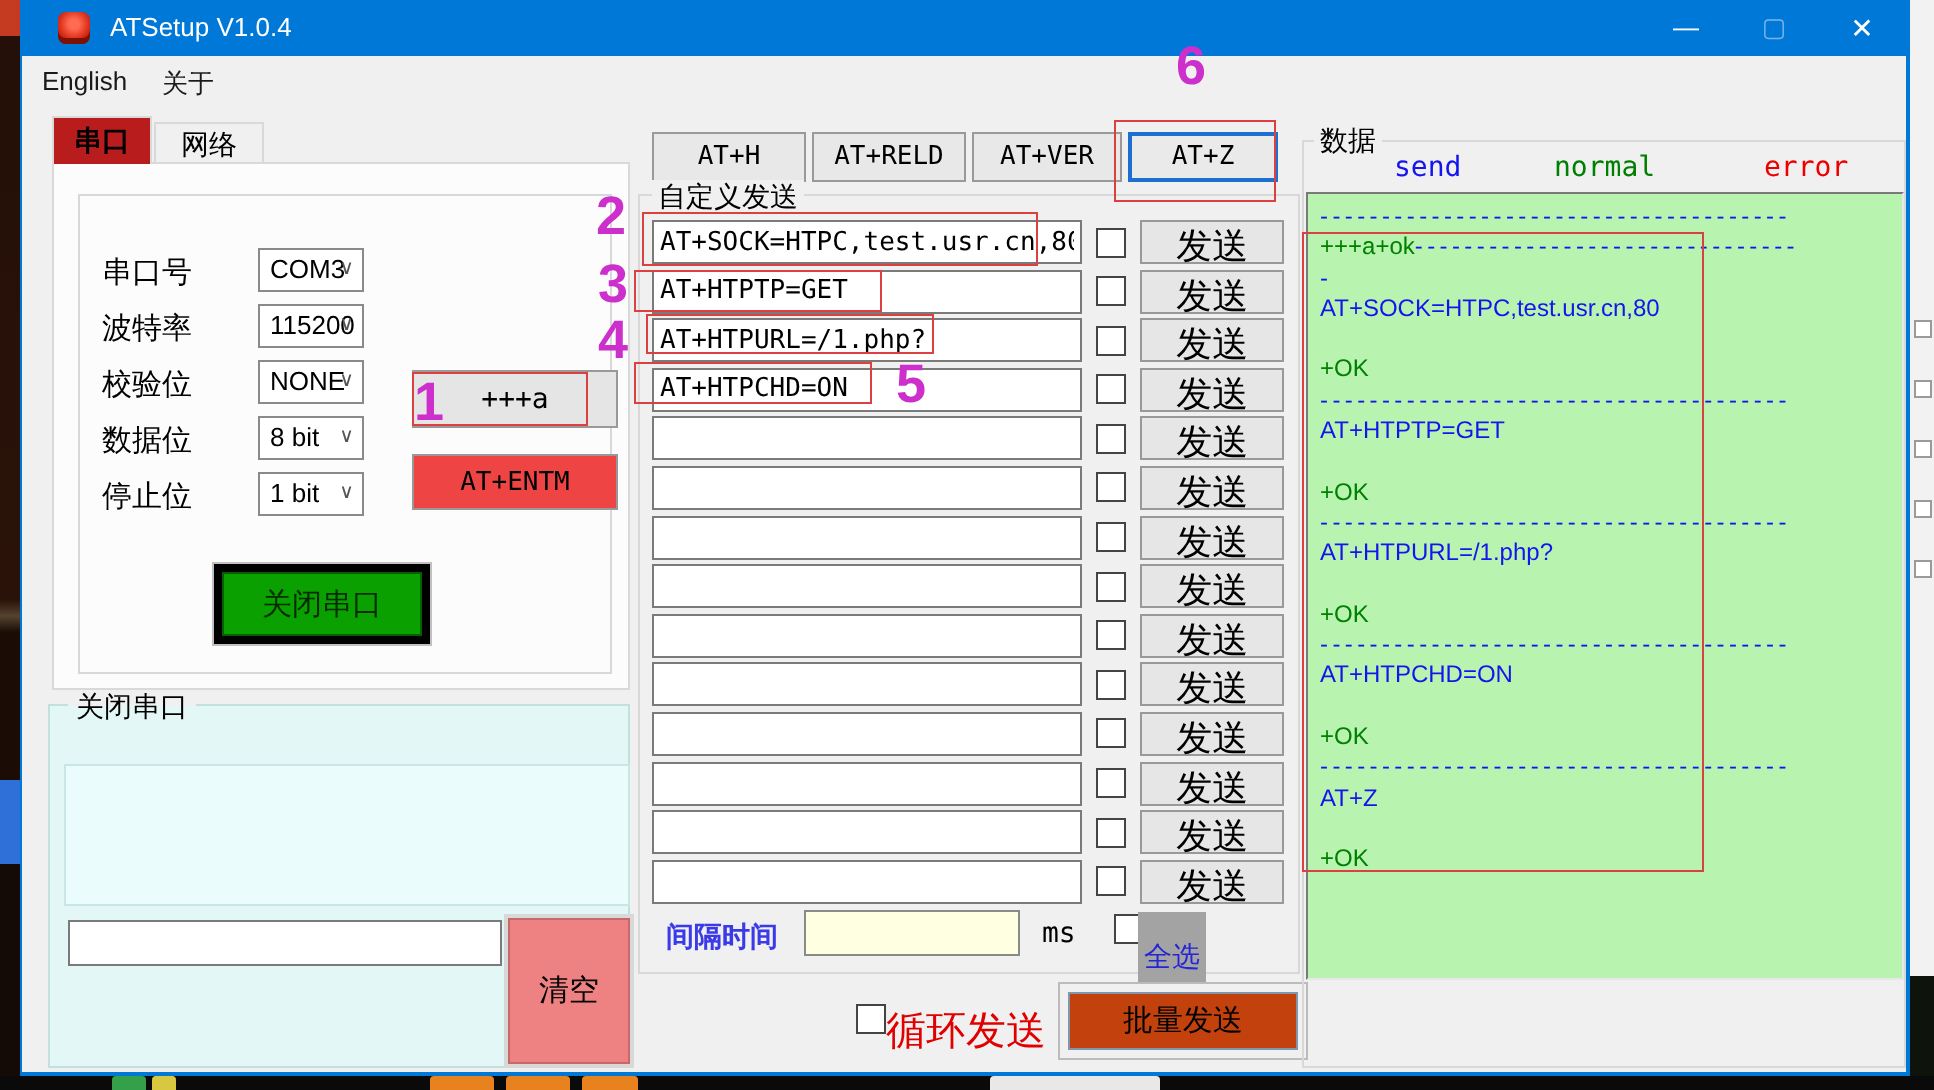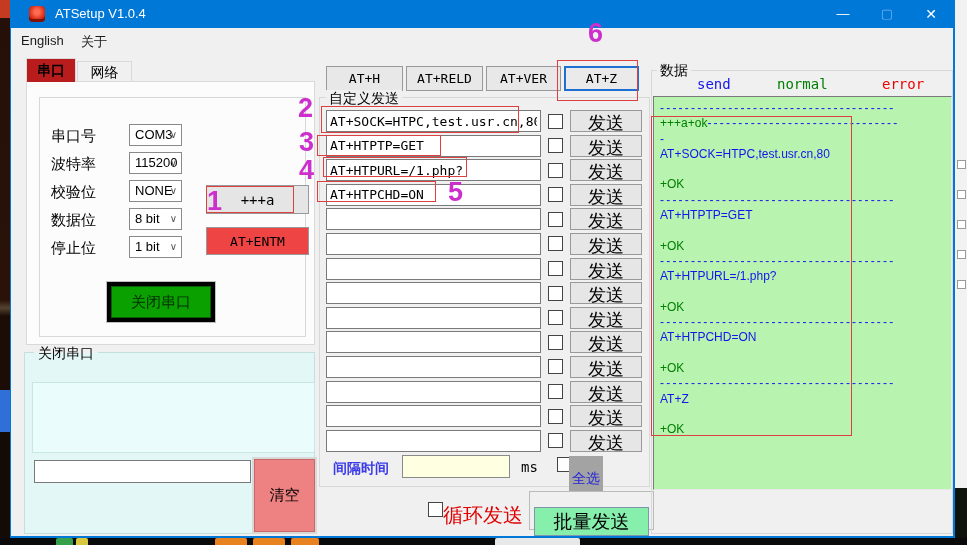--- a/index.html
+++ b/index.html
@@ -71,21 +71,21 @@
   .cbx{width:15px;height:15px;background:#fff;border:1px solid #444;margin-left:7px;}
   .sendbtn{margin-left:7px;width:72px;height:22px;background:#e6e6e6;border:1px solid #999;font-size:18px;color:#000;padding:0;}
   #interval-label{position:absolute;left:322px;top:460px;font-size:14px;font-weight:bold;color:#3a3ae8;}
   #interval-input{position:absolute;left:391px;top:455px;width:108px;height:23px;background:#ffffe1;border:1px solid #8a8a8a;font-size:13px;padding:0 4px;}
   #interval-unit{position:absolute;left:510px;top:459px;font-size:14px;font-family:"DejaVu Sans Mono",monospace;}
   #selall-cbx{position:absolute;left:539px;top:457px;}
   #selall-chip{position:absolute;left:558px;top:456px;background:#a3a3a3;color:#2525d8;font-size:14px;padding:14px 3px;}
   #loop-cbx{position:absolute;left:410px;top:502px;}
   #loop-label{position:absolute;left:432px;top:502px;color:#e00000;font-size:20px;}
   #batch-frame{position:absolute;left:518px;top:491px;width:125px;height:39px;background:#f0f0f0;border:1px solid #bbb;}
-  #batch-btn{position:absolute;left:4px;top:15px;width:115px;height:29px;background:#86efac;border:1px solid #8096ad;font-size:19px;color:#000;}
+  #batch-btn{position:absolute;left:4px;top:4px;width:115px;height:29px;background:#c2410c;border:1px solid #8096ad;font-size:15px;color:#000;}
 
   
   #group3{position:absolute;left:640px;top:70px;width:302px;height:464px;border:1px solid #d8d8d8;}
   #group3-label{position:absolute;left:646px;top:62px;font-size:14px;background:#f0f0f0;padding:0 3px;z-index:2;}
   .legend{position:absolute;top:76px;font-family:"DejaVu Sans Mono",monospace;font-size:14px;}
   #legend-send{left:686px;} #legend-normal{left:766px;} #legend-error{left:871px;}
   #data-box{position:absolute;left:642px;top:96px;width:299px;height:394px;background:#b9f3b0;
     border-top:1px solid #7a7a7a;border-left:1px solid #7a7a7a;border-right:1px solid #e8e8e8;border-bottom:1px solid #e8e8e8;
     padding:4px 6px;overflow:hidden;}
   .logline{height:15.3px;font-size:12px;white-space:nowrap;}

